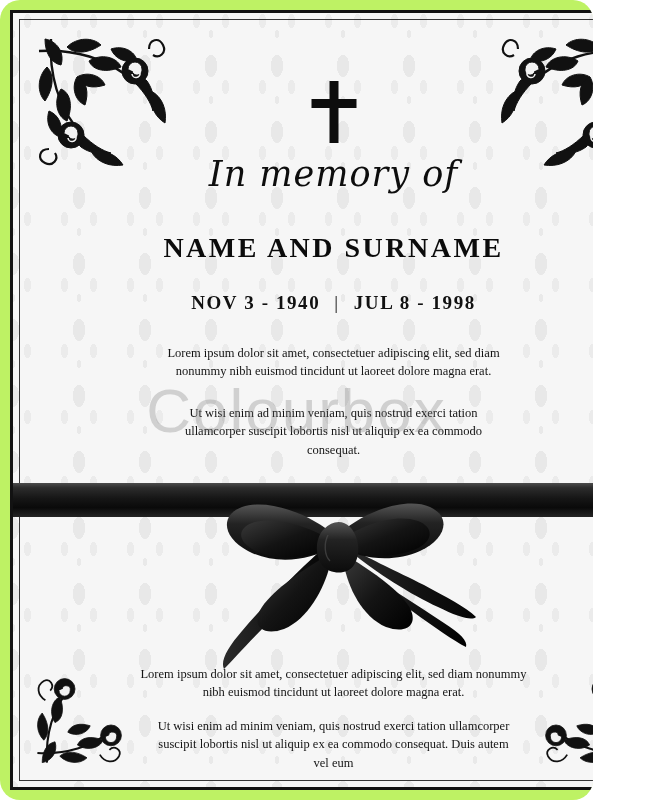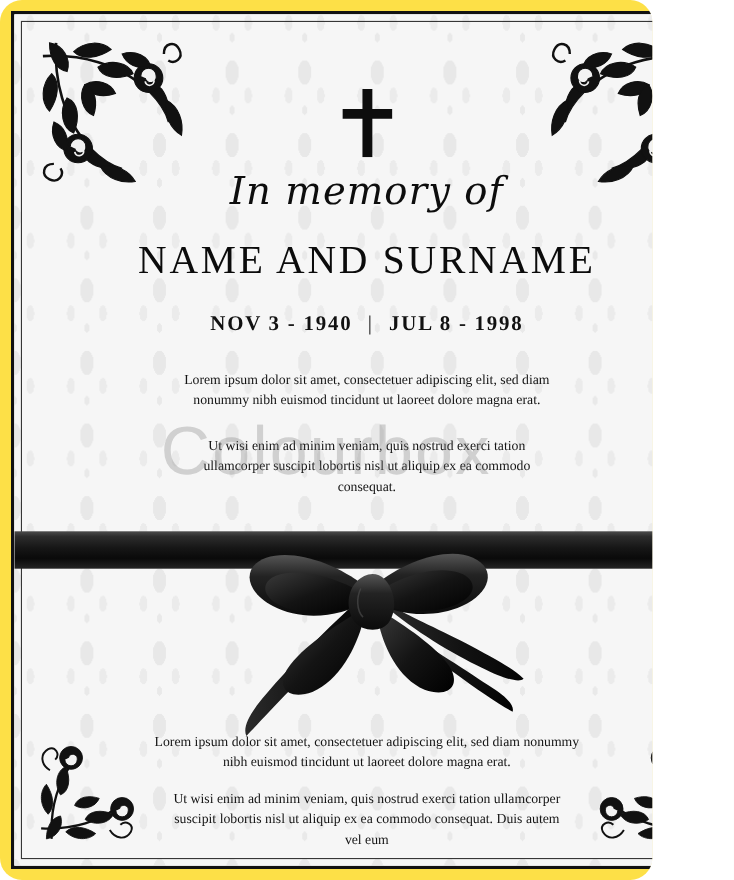--- a/index.html
+++ b/index.html
@@ -11,21 +11,21 @@
     width: 667px;
     height: 800px;
     font-family: "Liberation Serif", serif;
     overflow: hidden;
   }
 
   .canvas {
     position: relative;
     width: 593px;
     height: 800px;
-    background: #fde047;
+    background: #bef264;
     overflow: hidden;
     border-radius: 20px;
   }
 
   
   .card {
     position: absolute;
     left: 10px;
     top: 10px;
     width: 647px;
@@ -99,26 +99,27 @@
     margin-top: 14px;
     font-family: "DejaVu Serif", serif;
     font-style: italic;
     font-size: 35px;
     letter-spacing: 1px;
     color: #0d0d0d;
     line-height: 1;
   }
 
   .name {
-    margin-top: 26px;
+    margin-top: 42px;
     font-family: "Liberation Serif", serif;
-    font-size: 36px;
+    font-size: 28px;
     letter-spacing: 2.5px;
     color: #0b0b0b;
     line-height: 1;
+    font-weight: bold;
   }
 
   .dates {
     margin-top: 30px;
     font-family: "Liberation Serif", serif;
     font-weight: bold;
     font-size: 19px;
     letter-spacing: 1.6px;
     color: #111;
   }

